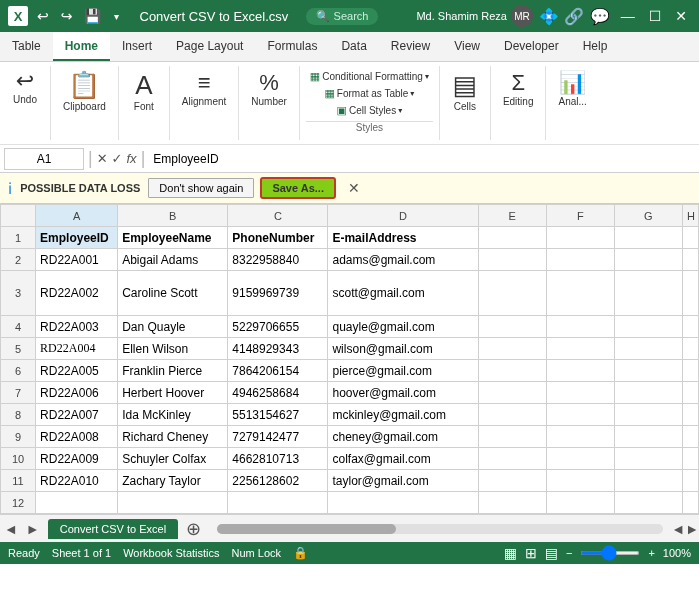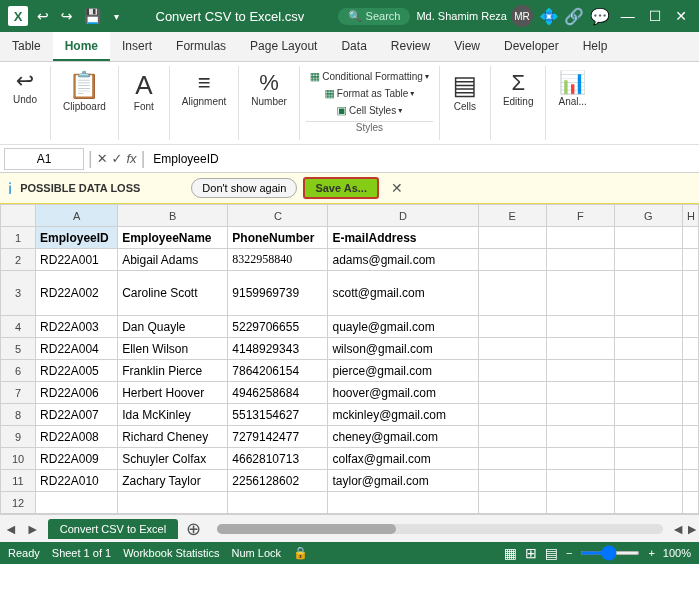--- a/index.html
+++ b/index.html
@@ -11,21 +11,21 @@
       color: white;
       display: flex;
       align-items: center;
       height: 32px;
       padding: 0 8px;
       gap: 6px;
     }
     .title-bar-logo { width: 20px; height: 20px; background: #fff; border-radius: 2px; display: flex; align-items: center; justify-content: center; }
     .title-bar-logo span { color: #217346; font-weight: bold; font-size: 13px; }
     .title-bar-filename { flex: 1; text-align: center; font-size: 12px; color: white; }
-    .title-bar-user { display: flex; align-items: center; gap: 4px; }
+    .title-bar-user { display: flex; align-items: center; gap: 4px; margin-left: 32px; }
     .avatar { width: 22px; height: 22px; background: #555; border-radius: 50%; display: flex; align-items: center; justify-content: center; color: white; font-size: 10px; }
     .quick-access-btn { color: white; font-size: 14px; cursor: pointer; padding: 0 3px; }
 
     
     .ribbon { background: #fff; border-bottom: 1px solid #e0e0e0; }
     .ribbon-tabs { background: #f3f3f3; display: flex; align-items: stretch; height: 30px; border-bottom: 1px solid #d0d0d0; }
     .ribbon-tab { padding: 0 12px; display: flex; align-items: center; font-size: 12px; cursor: pointer; color: #333; border-bottom: 2px solid transparent; }
     .ribbon-tab.active { color: #217346; border-bottom: 2px solid #217346; background: #fff; font-weight: 600; }
 
     .ribbon-content { display: flex; height: 82px; padding: 4px 0; background: #fff; }
@@ -41,21 +41,21 @@
     .formula-bar { display: flex; align-items: center; height: 28px; border-bottom: 1px solid #d0d0d0; padding: 0 4px; gap: 4px; }
     .name-box { width: 80px; border: 1px solid #ccc; height: 22px; padding: 0 4px; font-size: 12px; text-align: center; }
     .formula-input { flex: 1; border: none; outline: none; font-size: 12px; padding: 0 4px; }
 
     
     .warning-bar { background: #fffde7; border-bottom: 1px solid #e6d84a; display: flex; align-items: center; padding: 4px 8px; gap: 8px; font-size: 11px; }
     .warning-icon { color: #1e88e5; font-size: 16px; }
     .warning-label { color: #333; font-weight: 600; font-size: 11px; white-space: nowrap; }
     .warning-text { color: #1565c0; text-decoration: underline; flex: 1; font-size: 11px; cursor: pointer; }
     .warning-actions { display: flex; gap: 6px; align-items: center; }
-    .btn-dont-show { border: 1px solid #aaa; background: #f5f5f5; padding: 3px 10px; border-radius: 10px; cursor: pointer; font-size: 11px; margin-left: 43px; }
+    .btn-dont-show { border: 1px solid #aaa; background: #f5f5f5; padding: 3px 10px; border-radius: 1px; cursor: pointer; font-size: 11px; }
     .btn-save-as { border: 2px solid #c0392b; background: #84cc16; color: #333; padding: 3px 10px; border-radius: 3px; cursor: pointer; font-size: 11px; font-weight: 600; }
     .close-warn { color: #555; cursor: pointer; font-size: 14px; padding: 0 4px; }
     .grid-table { border-collapse: collapse; width: 100%; }
     .grid-table th, .grid-table td { border: 1px solid #d0d0d0; height: 22px; padding: 0 4px; font-size: 12px; white-space: nowrap; }
     .grid-table thead th { background: #f3f3f3; font-weight: normal; font-size: 11px; color: #444; text-align: center; height: 22px; }
     .grid-table tbody td:first-child { background: #f3f3f3; text-align: center; font-size: 11px; color: #444; width: 35px; }
     .grid-table tbody tr:first-child td { font-weight: 600; }
 
     
     .sheet-tabs-bar { display: flex; align-items: center; height: 28px; border-top: 1px solid #d0d0d0; background: #f3f3f3; }
@@ -90,22 +90,22 @@
   <div style="color:white;font-size:14px;padding:0 4px;">—</div>
   <div style="color:white;font-size:14px;padding:0 4px;">☐</div>
   <div style="color:white;font-size:14px;padding:0 4px;">✕</div>
 </div>
 
 <div class="ribbon">
   <div class="ribbon-tabs">
     <div class="ribbon-tab">Table</div>
     <div class="ribbon-tab active">Home</div>
     <div class="ribbon-tab">Insert</div>
+    <div class="ribbon-tab">Page Layout</div>
     <div class="ribbon-tab">Formulas</div>
-    <div class="ribbon-tab">Page Layout</div>
     <div class="ribbon-tab">Data</div>
     <div class="ribbon-tab">Review</div>
     <div class="ribbon-tab">View</div>
     <div class="ribbon-tab">Developer</div>
     <div class="ribbon-tab">Help</div>
   </div>
 
   <div class="ribbon-content">
 
     <div class="ribbon-group">
@@ -243,21 +243,21 @@
             <td style="border: 1px solid rgb(208, 208, 208); height: 22px; padding: 0px 4px; font-size: 12px; overflow: hidden; white-space: nowrap; font-weight: 600;">E-mailAddress</td>
             <td style="border: 1px solid rgb(208, 208, 208); height: 22px; padding: 0px 4px; font-size: 12px; overflow: hidden; white-space: nowrap; font-weight: 600;"></td>
             <td style="border: 1px solid rgb(208, 208, 208); height: 22px; padding: 0px 4px; font-size: 12px; overflow: hidden; white-space: nowrap; font-weight: 600;"></td>
             <td style="border: 1px solid rgb(208, 208, 208); height: 22px; padding: 0px 4px; font-size: 12px; overflow: hidden; white-space: nowrap; font-weight: 600;"></td>
             <td style="border: 1px solid rgb(208, 208, 208); height: 22px; padding: 0px 4px; font-size: 12px; overflow: hidden; white-space: nowrap; font-weight: 600;"></td>
           </tr>
           <tr>
             <td style="border: 1px solid rgb(208, 208, 208); height: 22px; padding: 0px 4px; font-size: 11px; overflow: hidden; white-space: nowrap; background: rgb(243, 243, 243); text-align: center; color: rgb(68, 68, 68); font-weight: normal;">2</td>
             <td style="border: 1px solid rgb(208, 208, 208); height: 22px; padding: 0px 4px; font-size: 12px; overflow: hidden; white-space: nowrap;">RD22A001</td>
             <td style="border: 1px solid rgb(208, 208, 208); height: 22px; padding: 0px 4px; font-size: 12px; overflow: hidden; white-space: nowrap;">Abigail Adams</td>
-            <td style="border: 1px solid rgb(208, 208, 208); height: 22px; padding: 0px 4px; font-size: 12px; overflow: hidden; white-space: nowrap; font-family: Liberation Serif, serif;">8322958840</td>
+            <td style="border: 1px solid rgb(208, 208, 208); height: 22px; padding: 0px 4px; font-size: 12px; overflow: hidden; white-space: nowrap;">8322958840</td>
             <td style="border: 1px solid rgb(208, 208, 208); height: 22px; padding: 0px 4px; font-size: 12px; overflow: hidden; white-space: nowrap;">adams@gmail.com</td>
             <td style="border: 1px solid rgb(208, 208, 208); height: 22px; padding: 0px 4px; font-size: 12px; overflow: hidden; white-space: nowrap;"></td>
             <td style="border: 1px solid rgb(208, 208, 208); height: 22px; padding: 0px 4px; font-size: 12px; overflow: hidden; white-space: nowrap;"></td>
             <td style="border: 1px solid rgb(208, 208, 208); height: 22px; padding: 0px 4px; font-size: 12px; overflow: hidden; white-space: nowrap;"></td>
             <td style="border: 1px solid rgb(208, 208, 208); height: 22px; padding: 0px 4px; font-size: 12px; overflow: hidden; white-space: nowrap;"></td>
           </tr>
           <tr>
             <td style="border: 1px solid rgb(208, 208, 208); height: 22px; padding: 0px 4px; font-size: 11px; overflow: hidden; white-space: nowrap; background: rgb(243, 243, 243); text-align: center; color: rgb(68, 68, 68); font-weight: normal;">3</td>
             <td style="border: 1px solid rgb(208, 208, 208); height: 22px; padding: 15px 4px; font-size: 12px; overflow: hidden; white-space: nowrap;">RD22A002</td>
             <td style="border: 1px solid rgb(208, 208, 208); height: 22px; padding: 0px 4px; font-size: 12px; overflow: hidden; white-space: nowrap;">Caroline Scott</td>
@@ -274,21 +274,21 @@
             <td style="border: 1px solid rgb(208, 208, 208); height: 22px; padding: 0px 4px; font-size: 12px; overflow: hidden; white-space: nowrap; margin-left: 24px;">Dan Quayle</td>
             <td style="border: 1px solid rgb(208, 208, 208); height: 22px; padding: 0px 4px; font-size: 12px; overflow: hidden; white-space: nowrap;">5229706655</td>
             <td style="border: 1px solid rgb(208, 208, 208); height: 22px; padding: 0px 4px; font-size: 12px; overflow: hidden; white-space: nowrap;">quayle@gmail.com</td>
             <td style="border: 1px solid rgb(208, 208, 208); height: 22px; padding: 0px 4px; font-size: 12px; overflow: hidden; white-space: nowrap;"></td>
             <td style="border: 1px solid rgb(208, 208, 208); height: 22px; padding: 0px 4px; font-size: 12px; overflow: hidden; white-space: nowrap;"></td>
             <td style="border: 1px solid rgb(208, 208, 208); height: 22px; padding: 0px 4px; font-size: 12px; overflow: hidden; white-space: nowrap;"></td>
             <td style="border: 1px solid rgb(208, 208, 208); height: 22px; padding: 0px 4px; font-size: 12px; overflow: hidden; white-space: nowrap;"></td>
           </tr>
           <tr>
             <td style="border: 1px solid rgb(208, 208, 208); height: 22px; padding: 0px 4px; font-size: 11px; overflow: hidden; white-space: nowrap; background: rgb(243, 243, 243); text-align: center; color: rgb(68, 68, 68); font-weight: normal;">5</td>
-            <td style="border: 1px solid rgb(208, 208, 208); height: 22px; padding: 0px 4px; font-size: 12px; overflow: hidden; white-space: nowrap;">RD22A004</td>
+            <td style="border: 1px solid rgb(208, 208, 208); height: 22px; padding: 0px 4px; font-size: 12px; overflow: hidden; white-space: nowrap; font-family: Liberation Serif, serif;">RD22A004</td>
             <td style="border: 1px solid rgb(208, 208, 208); height: 22px; padding: 0px 4px; font-size: 12px; overflow: hidden; white-space: nowrap;">Ellen Wilson</td>
             <td style="border: 1px solid rgb(208, 208, 208); height: 22px; padding: 0px 4px; font-size: 12px; overflow: hidden; white-space: nowrap;">4148929343</td>
             <td style="border: 1px solid rgb(208, 208, 208); height: 22px; padding: 0px 4px; font-size: 12px; overflow: hidden; white-space: nowrap;">wilson@gmail.com</td>
             <td style="border: 1px solid rgb(208, 208, 208); height: 22px; padding: 0px 4px; font-size: 12px; overflow: hidden; white-space: nowrap;"></td>
             <td style="border: 1px solid rgb(208, 208, 208); height: 22px; padding: 0px 4px; font-size: 12px; overflow: hidden; white-space: nowrap;"></td>
             <td style="border: 1px solid rgb(208, 208, 208); height: 22px; padding: 0px 4px; font-size: 12px; overflow: hidden; white-space: nowrap;"></td>
             <td style="border: 1px solid rgb(208, 208, 208); height: 22px; padding: 0px 4px; font-size: 12px; overflow: hidden; white-space: nowrap;"></td>
           </tr>
           <tr>
             <td style="border: 1px solid rgb(208, 208, 208); height: 22px; padding: 0px 4px; font-size: 11px; overflow: hidden; white-space: nowrap; background: rgb(243, 243, 243); text-align: center; color: rgb(68, 68, 68); font-weight: normal;">6</td>

